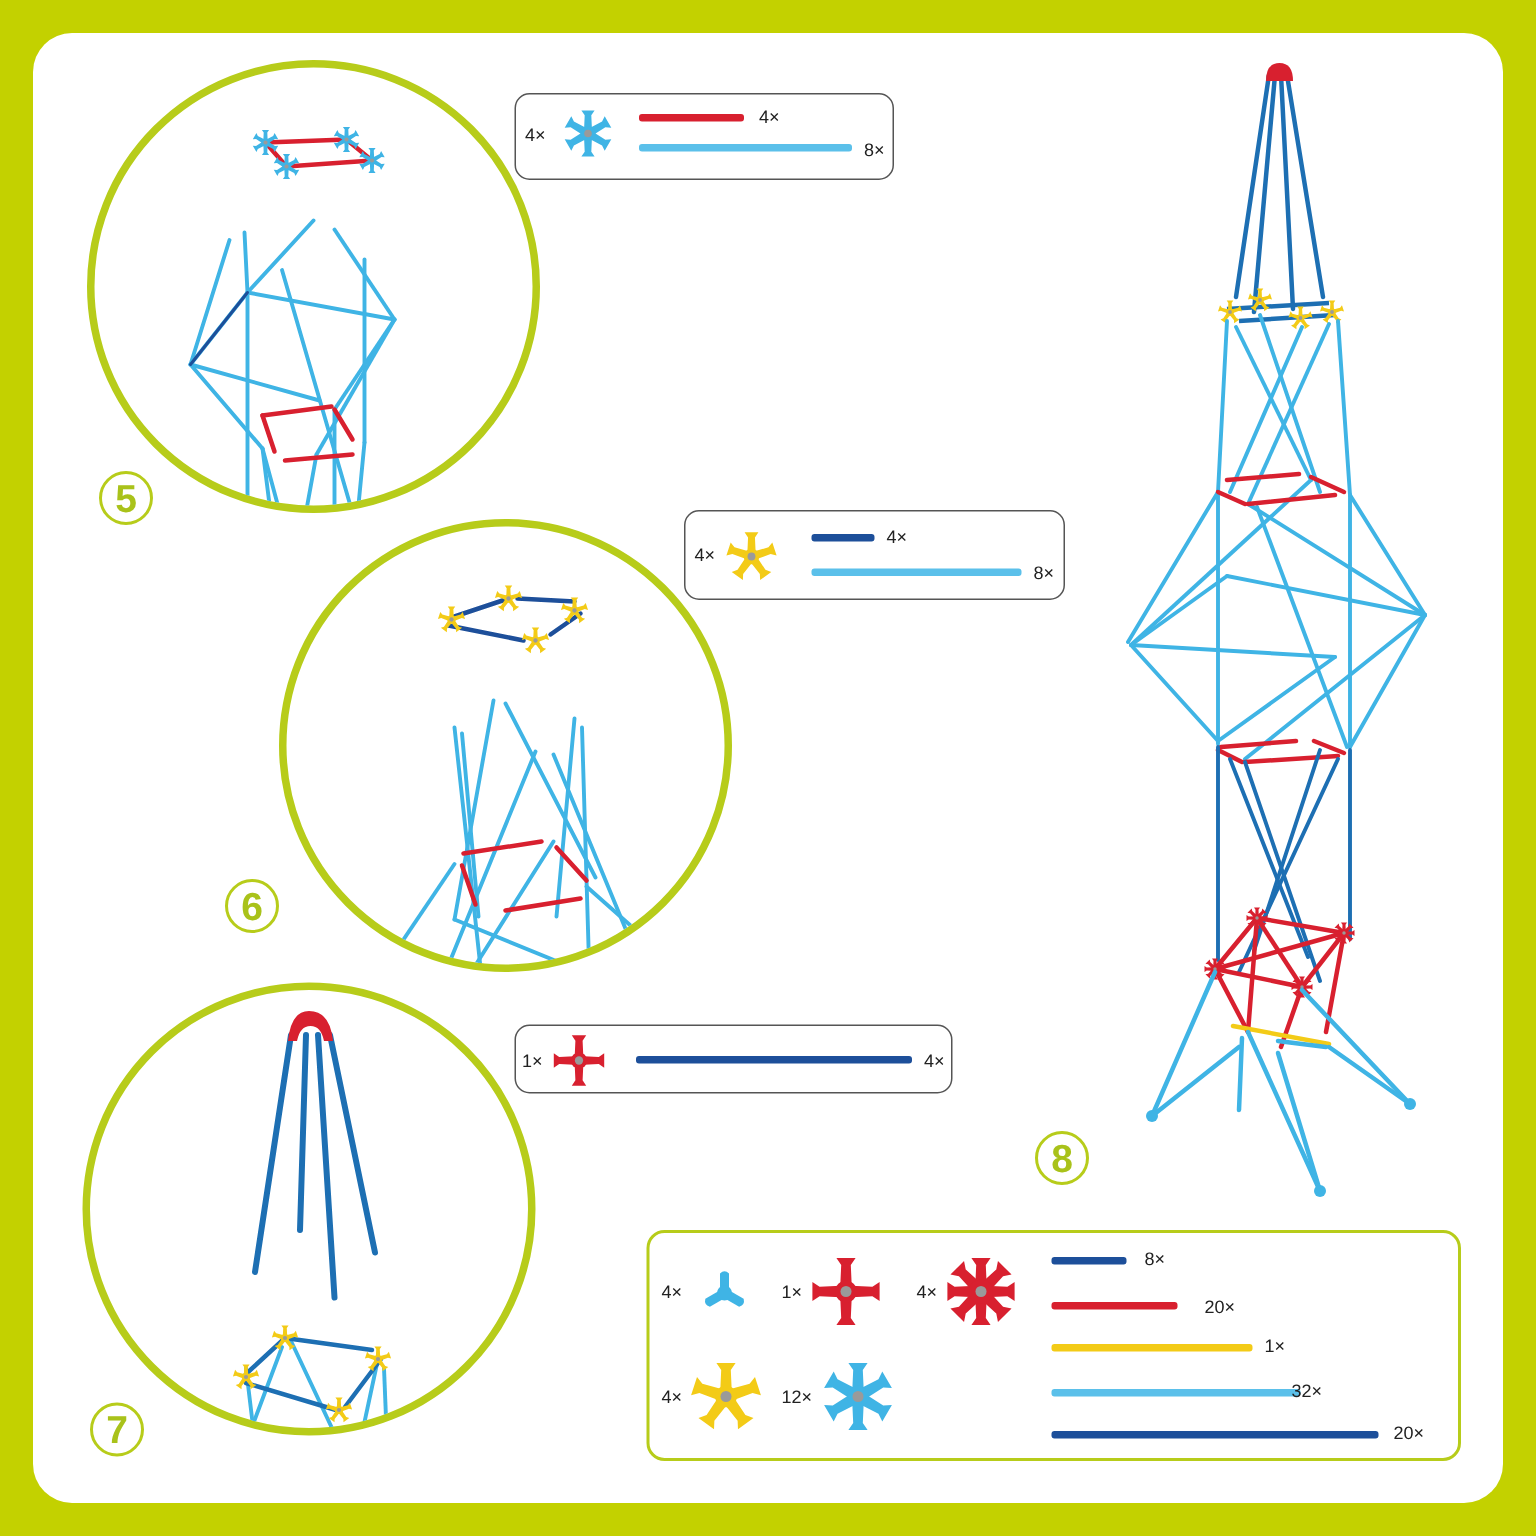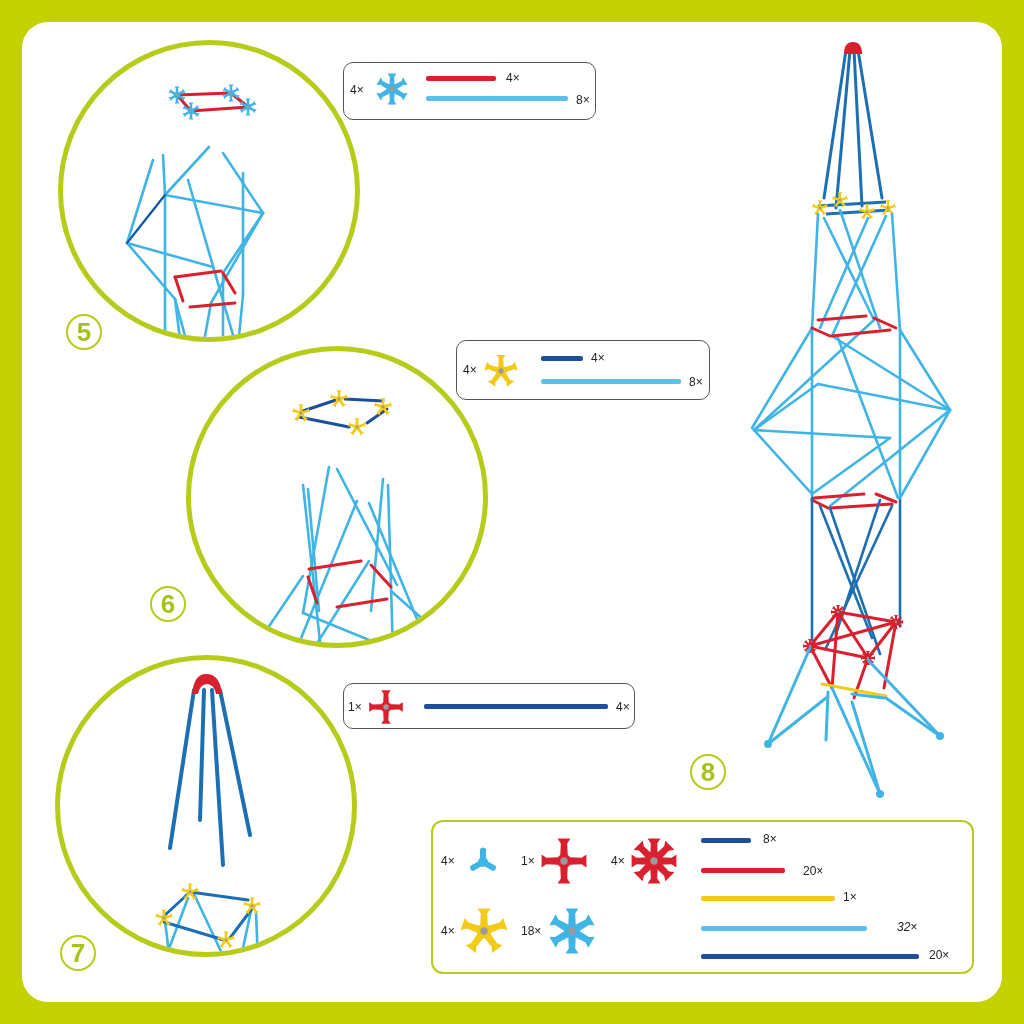--- a/index.html
+++ b/index.html
@@ -385,28 +385,28 @@
   </svg>
   <span class="qty" style="left:178px;top:32px;">4×</span>
   <svg width="50" height="50" style="left:196px;top:14px;">
     <use href="#star8" fill="#d8202f" transform="translate(25,25) scale(1.6)"></use>
   </svg>
 
   <span class="qty" style="left:8px;top:102px;">4×</span>
   <svg width="50" height="50" style="left:26px;top:84px;">
     <use href="#star5" fill="#f3cb17" transform="translate(25,25) scale(1.6)"></use>
   </svg>
-  <span class="qty" style="left:88px;top:102px;">18×</span>
+  <span class="qty" style="left:88px;top:102px;">12×</span>
   <svg width="50" height="50" style="left:114px;top:84px;">
     <use href="#star6" fill="#3fb4e5" transform="translate(25,25) scale(1.6)"></use>
   </svg>
 
   <div class="rod dark" style="left:268px;top:16px;width:50px;"></div>
   <span class="qty" style="left:330px;top:10px;">8×</span>
   <div class="rod red" style="left:268px;top:46px;width:84px;"></div>
   <span class="qty" style="left:370px;top:42px;">20×</span>
   <div class="rod yellow" style="left:268px;top:74px;width:134px;"></div>
   <span class="qty" style="left:410px;top:68px;">1×</span>
   <div class="rod light" style="left:268px;top:104px;width:166px;"></div>
-  <span class="qty" style="left:464px;top:98px;font-style:italic;">32×</span>
+  <span class="qty" style="left:428px;top:98px;">32×</span>
   <div class="rod dark" style="left:268px;top:132px;width:218px;"></div>
   <span class="qty" style="left:496px;top:126px;">20×</span>
 </div>
 
 </body></html>

